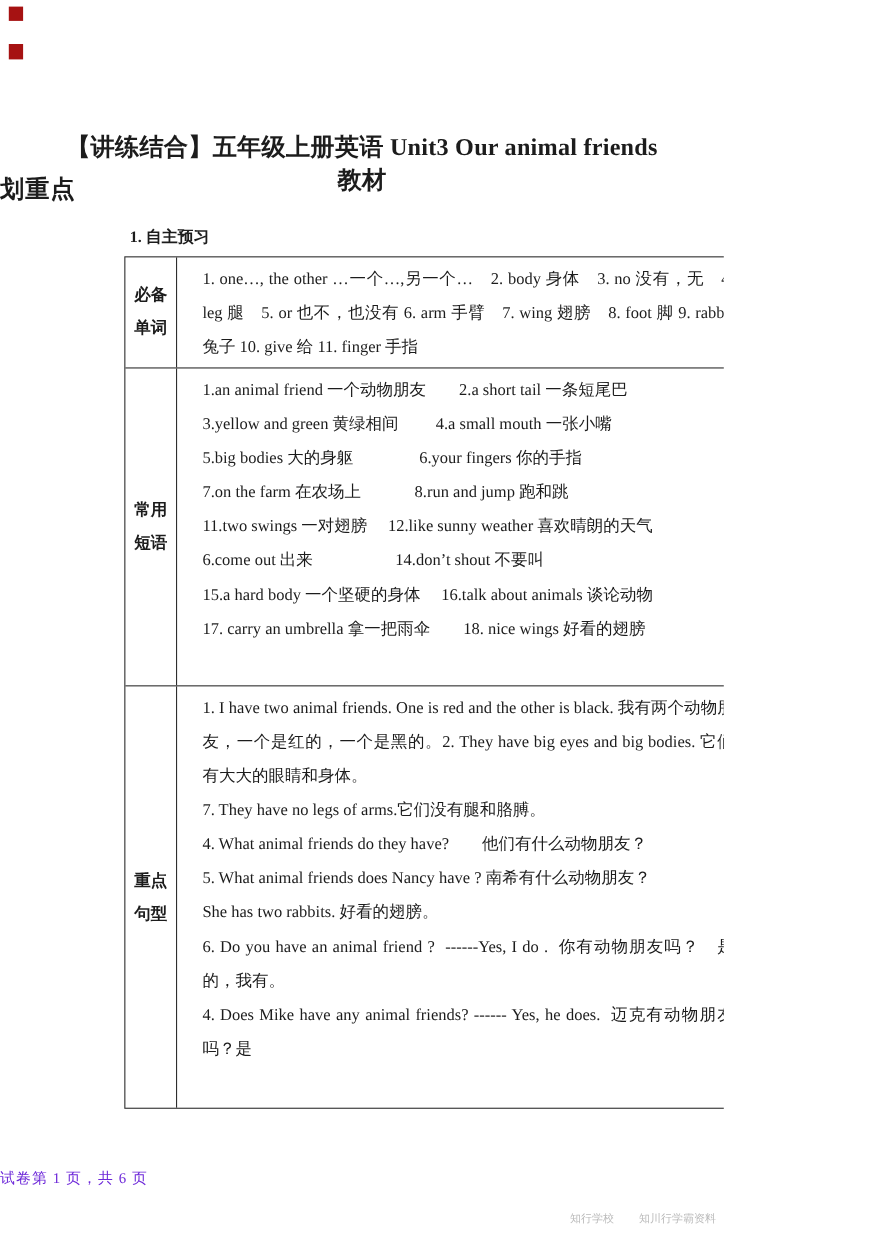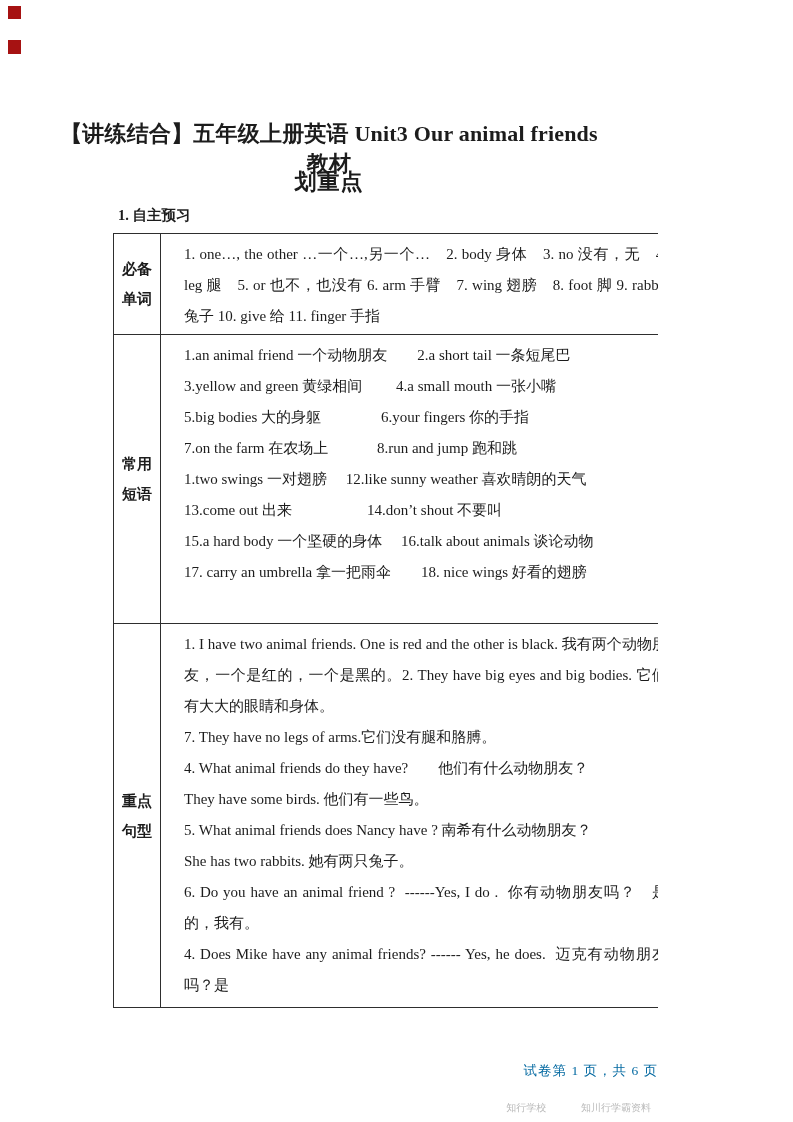--- a/index.html
+++ b/index.html
@@ -10,22 +10,22 @@
   }
   .red-mark { position:absolute; left:8px; width:13px; background:#a61212; }
   .red-mark.m1 { top:6px;  height:13px; }
   .red-mark.m2 { top:40px; height:14px; }
 
   .title-line1 {
     position:absolute; top:119px; left:58px; right:58px;
     text-align:center; font-size:22px; font-weight:bold; letter-spacing:0.2px;
   }
   .title-line2 {
-    position:absolute; top:167px; left:0; right:0;
-    text-align:center; font-size:22px; font-weight:bold; letter-spacing:1px;
+    position:absolute; top:157px; left:0; right:0;
+    text-align:left; font-size:22px; font-weight:bold; letter-spacing:1px;
   }
   .section-heading {
     position:absolute; top:206px; left:118px;
     font-size:14.5px; font-weight:bold;
   }
 
   .doc-table {
     position:absolute; top:233px; left:113px; width:561px;
     border:1.4px solid #2e2e2e;
   }
@@ -43,28 +43,28 @@
   }
   .c-cell {
     flex:1 1 auto; padding:5px 8px 0 7px;
     font-size:15px; line-height:31px; overflow:hidden;margin-left:16px;
   }
   .para { text-align:justify; white-space:pre-wrap; }
   .pline { white-space:pre-wrap; }
 
   .page-footer {
     position:absolute; top:1062px; left:0; right:0;
-    text-align:right; font-size:13.5px; color:#0369a1; letter-spacing:1px;
+    text-align:left; font-size:13.5px; color:#6d28d9; letter-spacing:1px;
   }
   .watermark {
     position:absolute; top:1101px; right:7px;
     font-family:"Liberation Sans","DejaVu Sans",sans-serif;
     font-size:10px; color:#a9a9a9; opacity:0.8; filter:blur(0.4px);
   }
-  .watermark span { margin-left:32px; }
+  .watermark span { margin-left:20px; }
 </style>
 </head>
 <body>
 
 <div class="page">
 
   <div class="red-mark m1"></div>
   <div class="red-mark m2"></div>
 
   <div class="title-line1">【讲练结合】五年级上册英语 Unit3 Our animal friends 教材</div>
@@ -83,37 +83,36 @@
     </div>
 
     <div class="t-row r2">
       <div class="h-cell">常用
 短语</div>
       <div class="c-cell">
         <div class="pline">1.an animal friend 一个动物朋友　　2.a short tail 一条短尾巴</div>
         <div class="pline">3.yellow and green 黄绿相间　　 4.a small mouth 一张小嘴</div>
         <div class="pline">5.big bodies 大的身躯　　　　6.your fingers 你的手指</div>
         <div class="pline">7.on the farm 在农场上　　　 8.run and jump 跑和跳</div>
-        <div class="pline">1.two swings 一对翅膀　 12.like sunny weather 喜欢晴朗的天气</div>
-        <div class="pline">13.come out 出来　　　　　14.don’t shout 不要叫</div>
+        <div class="pline">11.two swings 一对翅膀　 12.like sunny weather 喜欢晴朗的天气</div>
+        <div class="pline">6.come out 出来　　　　　14.don’t shout 不要叫</div>
         <div class="pline">15.a hard body 一个坚硬的身体　 16.talk about animals 谈论动物</div>
         <div class="pline">17. carry an umbrella 拿一把雨伞　　18. nice wings 好看的翅膀</div>
       </div>
     </div>
 
     <div class="t-row r3">
       <div class="h-cell">重点
 句型</div>
       <div class="c-cell">
         <div class="para">1. I have two animal friends. One is red and the other is black. 我有两个动物朋友，一个是红的，一个是黑的。2. They have big eyes and big bodies. 它们有大大的眼睛和身体。</div>
         <div class="para">7. They have no legs of arms.它们没有腿和胳膊。</div>
         <div class="para">4. What animal friends do they have?　　他们有什么动物朋友？</div>
-        <div class="para">They have some birds. 他们有一些鸟。</div>
         <div class="para">5. What animal friends does Nancy have ? 南希有什么动物朋友？</div>
-        <div class="para">She has two rabbits. 她有两只兔子。</div>
+        <div class="para">She has two rabbits. 好看的翅膀。</div>
         <div class="para">6. Do you have an animal friend ?  ------Yes, I do .  你有动物朋友吗？　是的，我有。</div>
         <div class="para">4. Does Mike have any animal friends? ------ Yes, he does.  迈克有动物朋友吗？是</div>
       </div>
     </div>
 
   </div>
 
   <div class="page-footer">试卷第 1 页，共 6 页</div>
 
   <div class="watermark">

